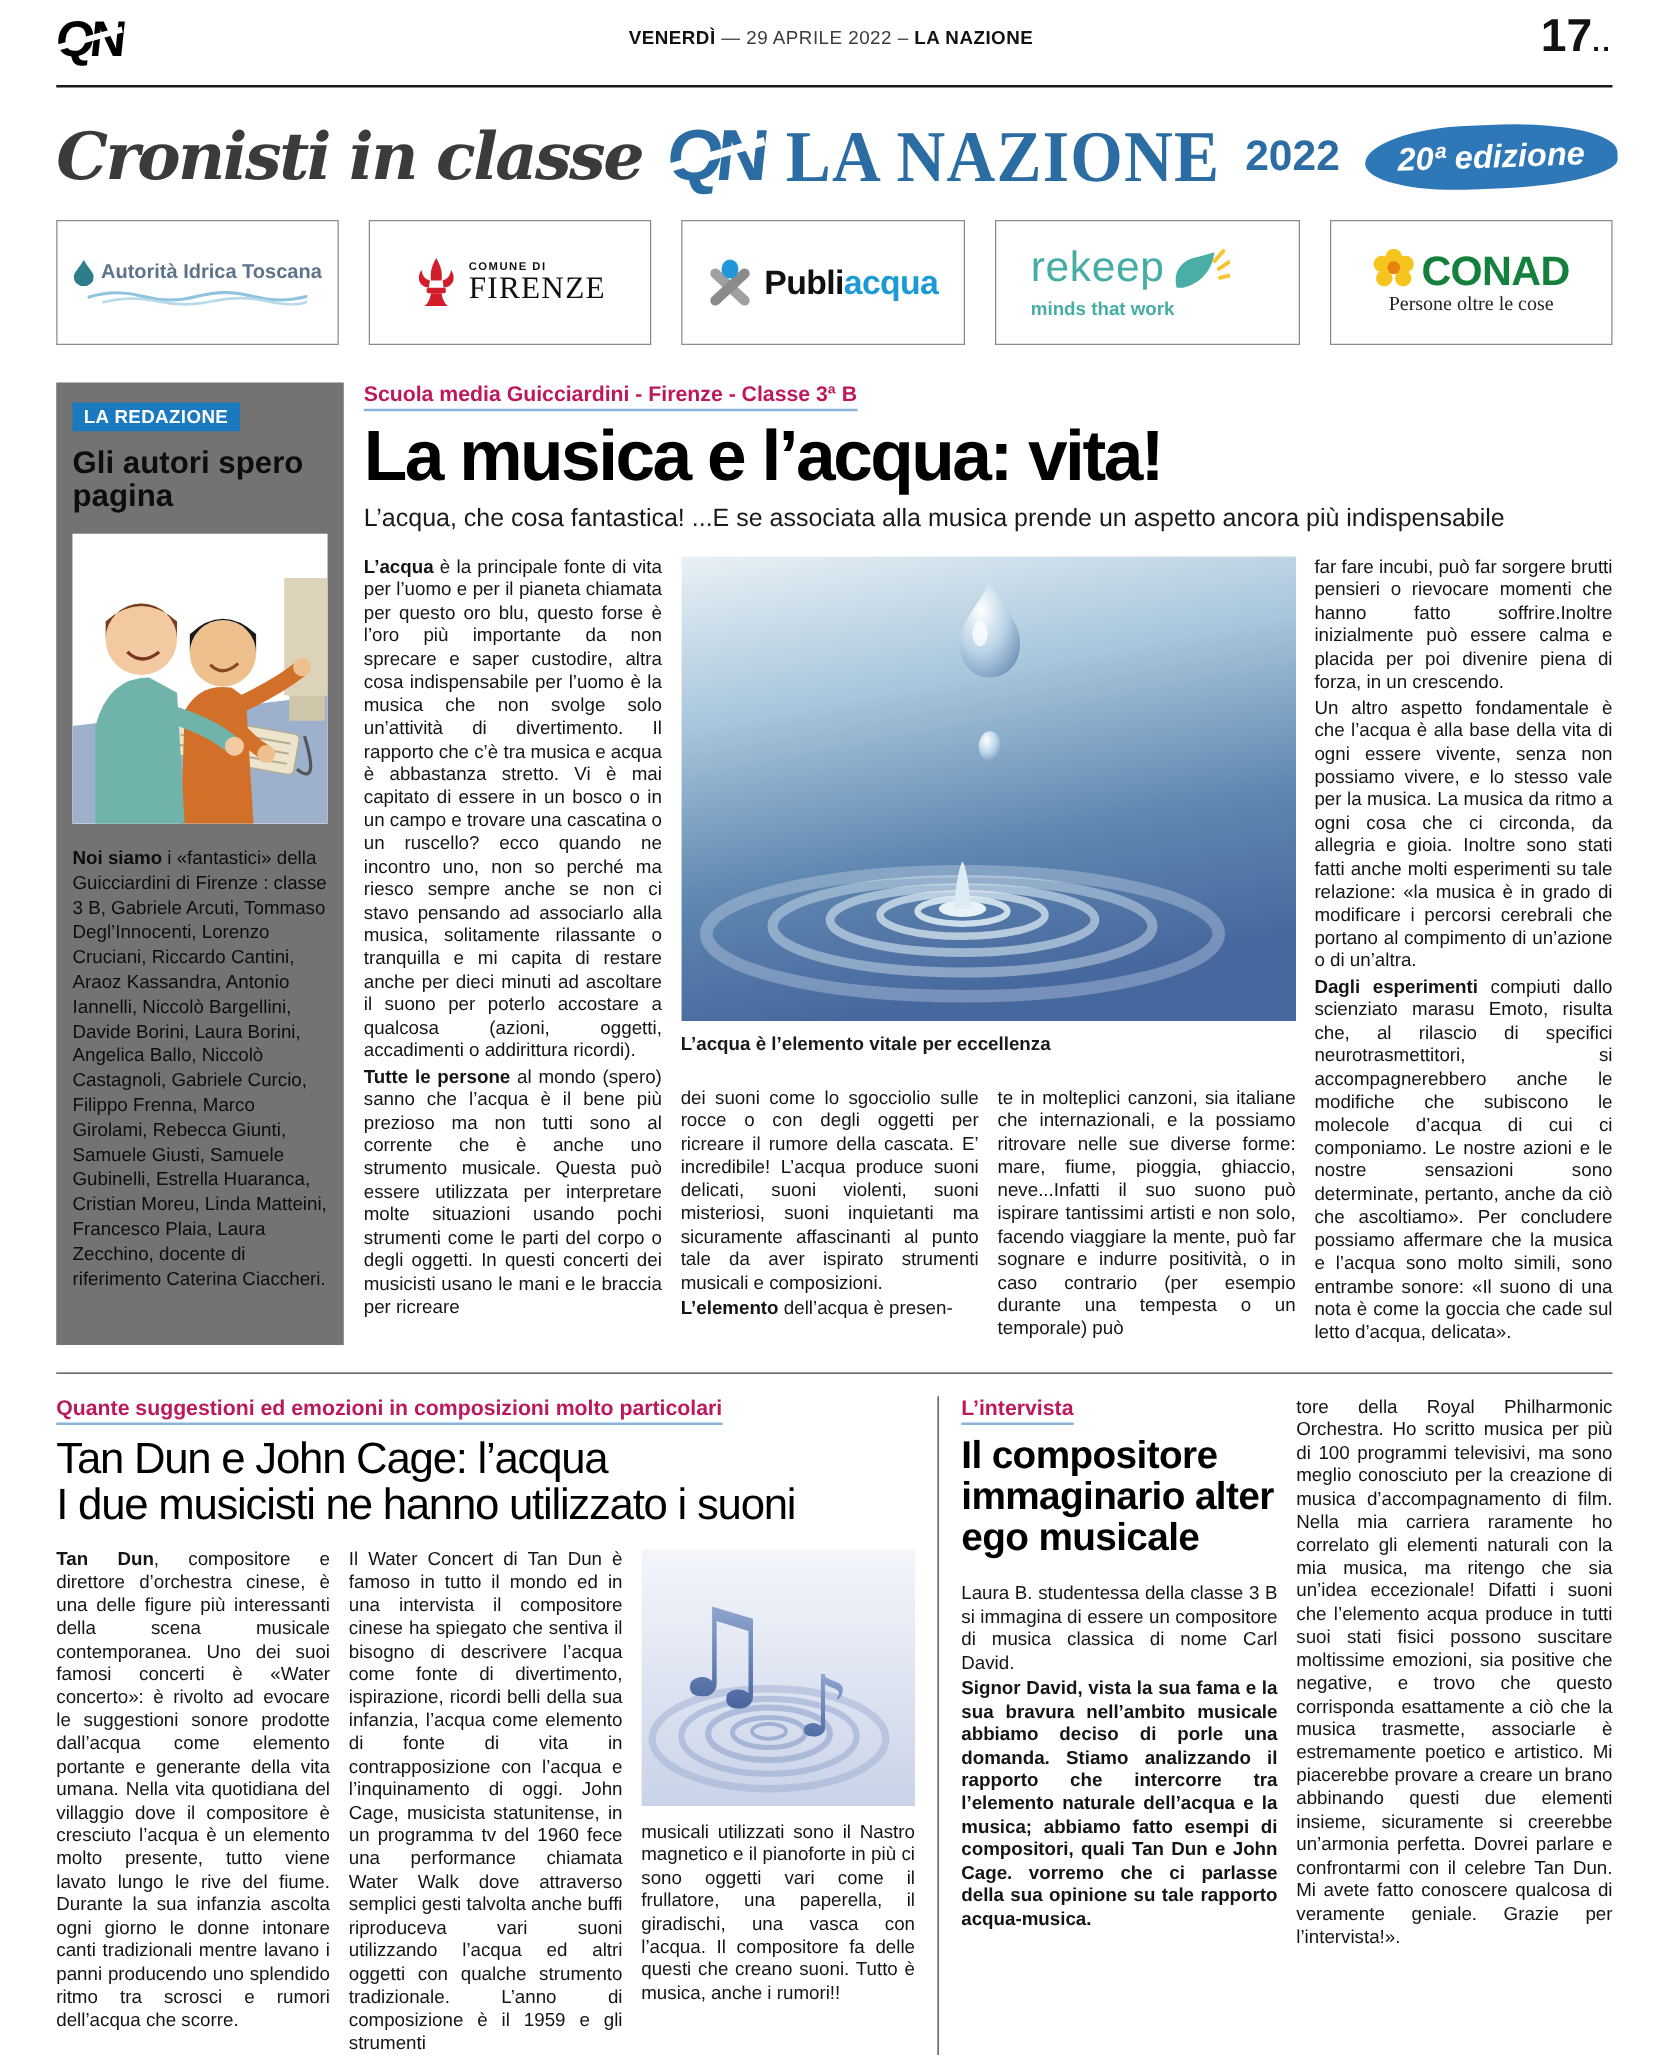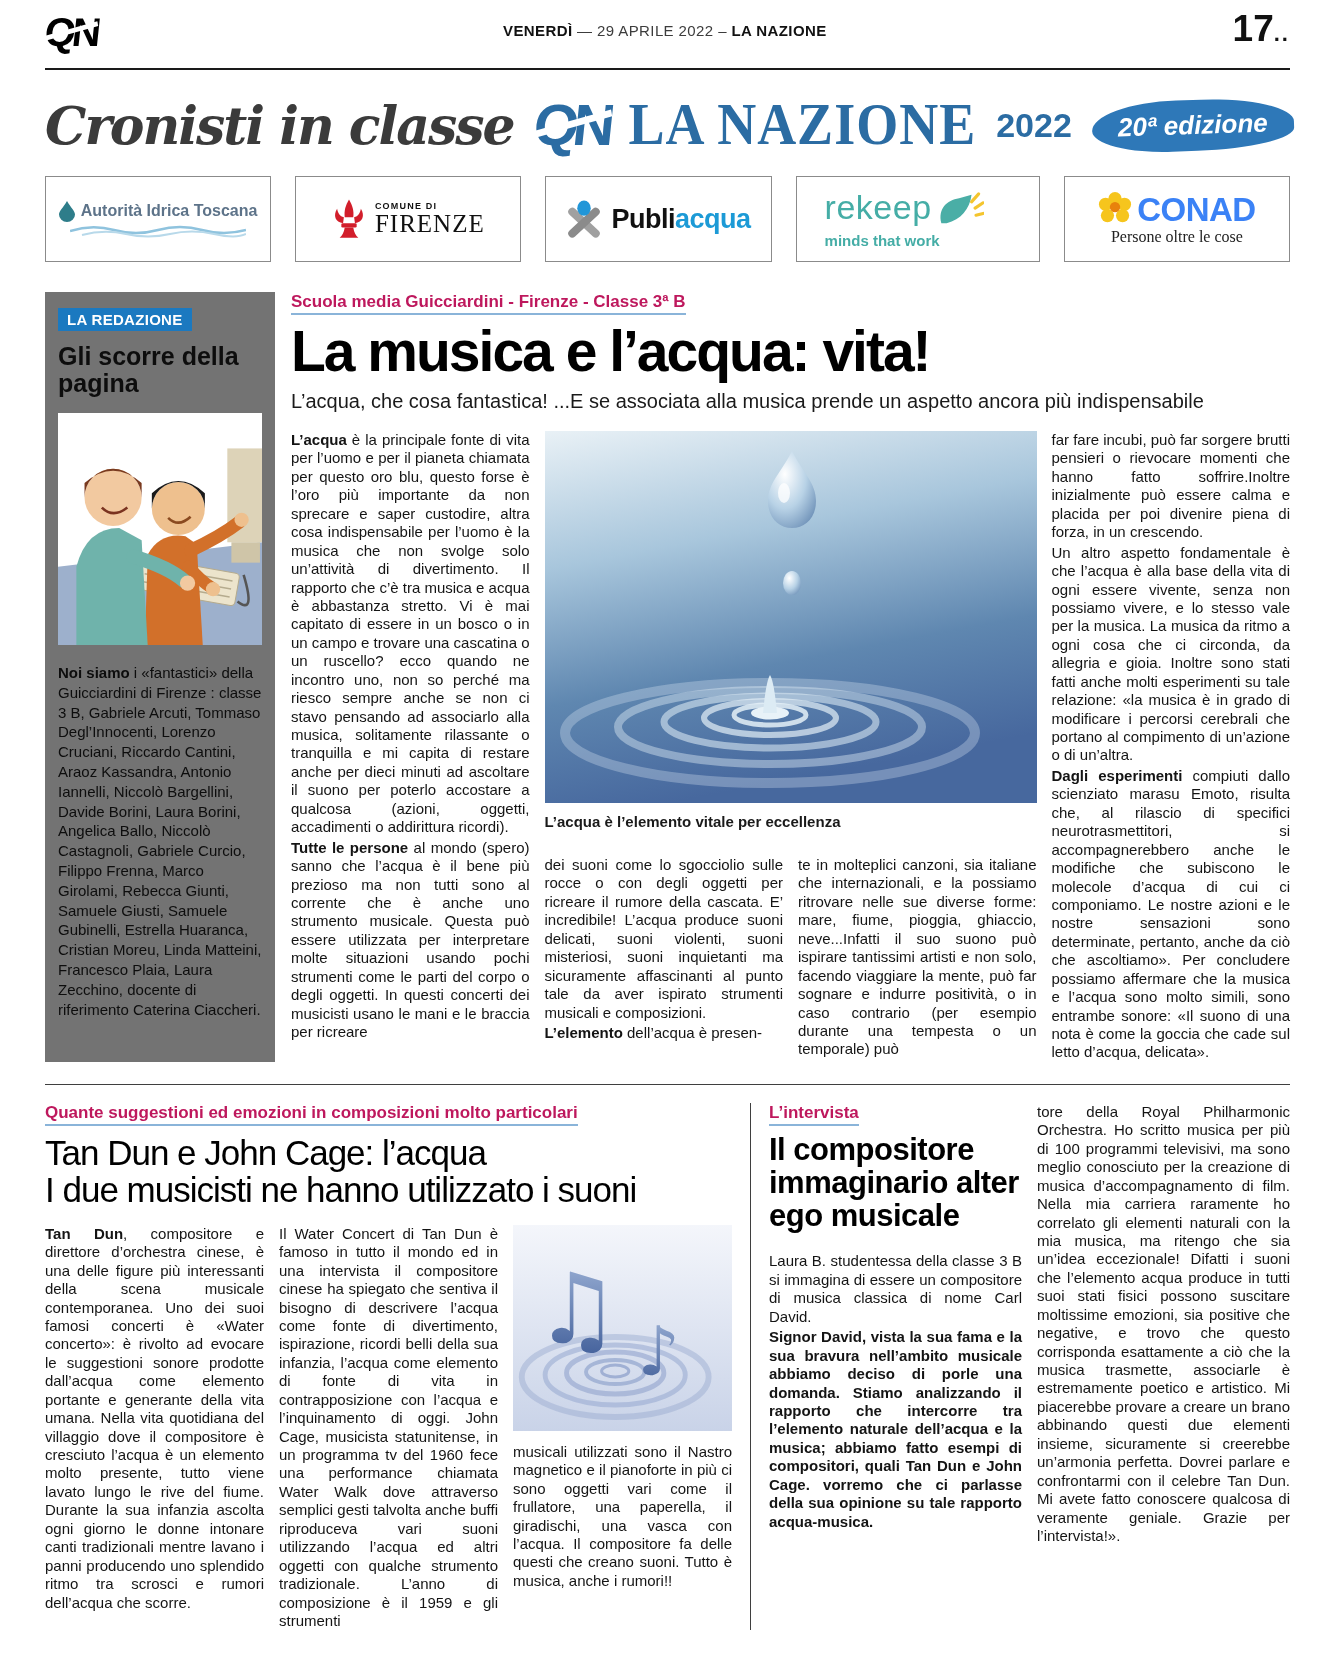--- a/index.html
+++ b/index.html
@@ -21,37 +21,37 @@
   .banner{display:flex;align-items:center;gap:20px;padding:24px 0 16px;}
   .script-title{font-family:"DejaVu Serif",serif;font-style:italic;font-weight:bold;font-size:52px;color:#3b3b3b;letter-spacing:-2px;white-space:nowrap;}
   .qn-big{position:relative;font-weight:bold;font-size:58px;letter-spacing:-6px;transform:skewX(-6deg);color:#2b6ca3;line-height:1;}
   .qn-big::after{content:"";position:absolute;left:-6px;top:25px;width:112%;height:7px;background:#fff;transform:rotate(-16deg);}
   .nazione{font-family:"Liberation Serif",serif;font-weight:bold;font-size:54px;color:#2b6ca3;letter-spacing:1px;transform:scaleY(1.08);white-space:nowrap;}
   .year{font-size:34px;color:#2b6ca3;font-weight:600;}
   .badge20{background:#2e78b8;color:#fff;font-style:italic;font-weight:bold;font-size:26px;padding:10px 26px;border-radius:48% 52% 55% 45% / 62% 55% 45% 52%;transform:rotate(-2deg);white-space:nowrap;}
 
   
   .sponsors{display:flex;gap:24px;margin:4px 0 30px;}
-  .sponsor{flex:1;border:1px solid #8b8b8b;height:86px;display:flex;align-items:center;justify-content:center;gap:9px;background:#fff;padding:4px 10px;box-sizing:border-box;}
+  .sponsor{flex:1;border:1px solid #8b8b8b;height:100px;display:flex;align-items:center;justify-content:center;gap:9px;background:#fff;padding:4px 10px;box-sizing:border-box;}
   .ait{flex-direction:column;gap:2px;}
   .ait-row{display:flex;align-items:center;gap:6px;}
   .ait-label{color:#5d7389;font-weight:bold;font-size:16px;}
   .fi-text{display:flex;flex-direction:column;line-height:1;}
   .fi-line1{font-size:9px;letter-spacing:1.2px;font-weight:bold;color:#111;}
   .fi-line2{font-family:"Liberation Serif",serif;font-size:25px;letter-spacing:1px;color:#111;}
   .pa-word{font-size:27px;font-weight:bold;letter-spacing:-.5px;}
   .pa-black{color:#111;}
   .pa-blue{color:#1c9ad6;}
   .rk{flex-direction:column;align-items:flex-start;gap:0;padding-left:28px;}
   .rk-row{display:flex;gap:4px;}
   .rk-name{font-size:34px;color:#45ada6;font-weight:500;letter-spacing:.5px;line-height:1;}
   .rk-tag{font-size:15px;color:#45ada6;font-weight:bold;margin-top:4px;}
   .cn{flex-direction:column;gap:0;}
   .cn-row{display:flex;align-items:center;gap:5px;}
-  .cn-name{font-size:33px;font-weight:bold;color:#3b82f6;letter-spacing:-.5px;line-height:1;}
+  .cn-name{font-size:33px;font-weight:bold;color:#15803d;letter-spacing:-.5px;line-height:1;}
   .cn-tag{font-family:"Liberation Serif",serif;font-size:16px;color:#222;margin-top:2px;}
 
   
   .main{display:grid;grid-template-columns:230px 1fr;column-gap:16px;}
   .sidebar{background:#737373;padding:16px 13px;box-sizing:border-box;}
   .red-badge{display:inline-block;background:#1b79c0;color:#fff;font-weight:bold;font-size:15px;padding:3px 9px;letter-spacing:.3px;}
   .side-title{font-size:25px;font-weight:800;line-height:1.08;margin:12px 0 16px;color:#0d0d0d;}
   .side-illu{background:#fff;width:100%;height:232px;margin-bottom:18px;overflow:hidden;}
   .side-illu svg{display:block;width:100%;height:100%;}
   .side-text{font-size:15px;line-height:1.32;color:#0d0d0d;font-weight:500;}
@@ -176,21 +176,21 @@
         <span class="cn-name">CONAD</span>
       </div>
       <span class="cn-tag">Persone oltre le cose</span>
     </div>
   </div>
 
   <div class="main">
 
     <div class="sidebar">
       <span class="red-badge">LA REDAZIONE</span>
-      <div class="side-title">Gli scorre della pagina</div>
+      <div class="side-title">Gli autori spero pagina</div>
       <div class="side-illu">
         <svg viewBox="0 0 200 230" preserveAspectRatio="xMidYMid slice">
           <rect width="200" height="230" fill="#ffffff"></rect>
           <polygon points="0,152 200,128 200,230 0,230" fill="#9db0cc"></polygon>
           <rect x="166" y="36" width="34" height="92" fill="#ddd3b8"></rect>
           <rect x="170" y="128" width="28" height="20" fill="#cfc5a8"></rect>
           <g transform="rotate(10 125 168)">
             <rect x="78" y="150" width="98" height="32" rx="4" fill="#ece4cc" stroke="#b5ab8e"></rect>
             <g stroke="#b5ab8e" stroke-width="1.5">
               <line x1="84" y1="158" x2="170" y2="158"></line>

